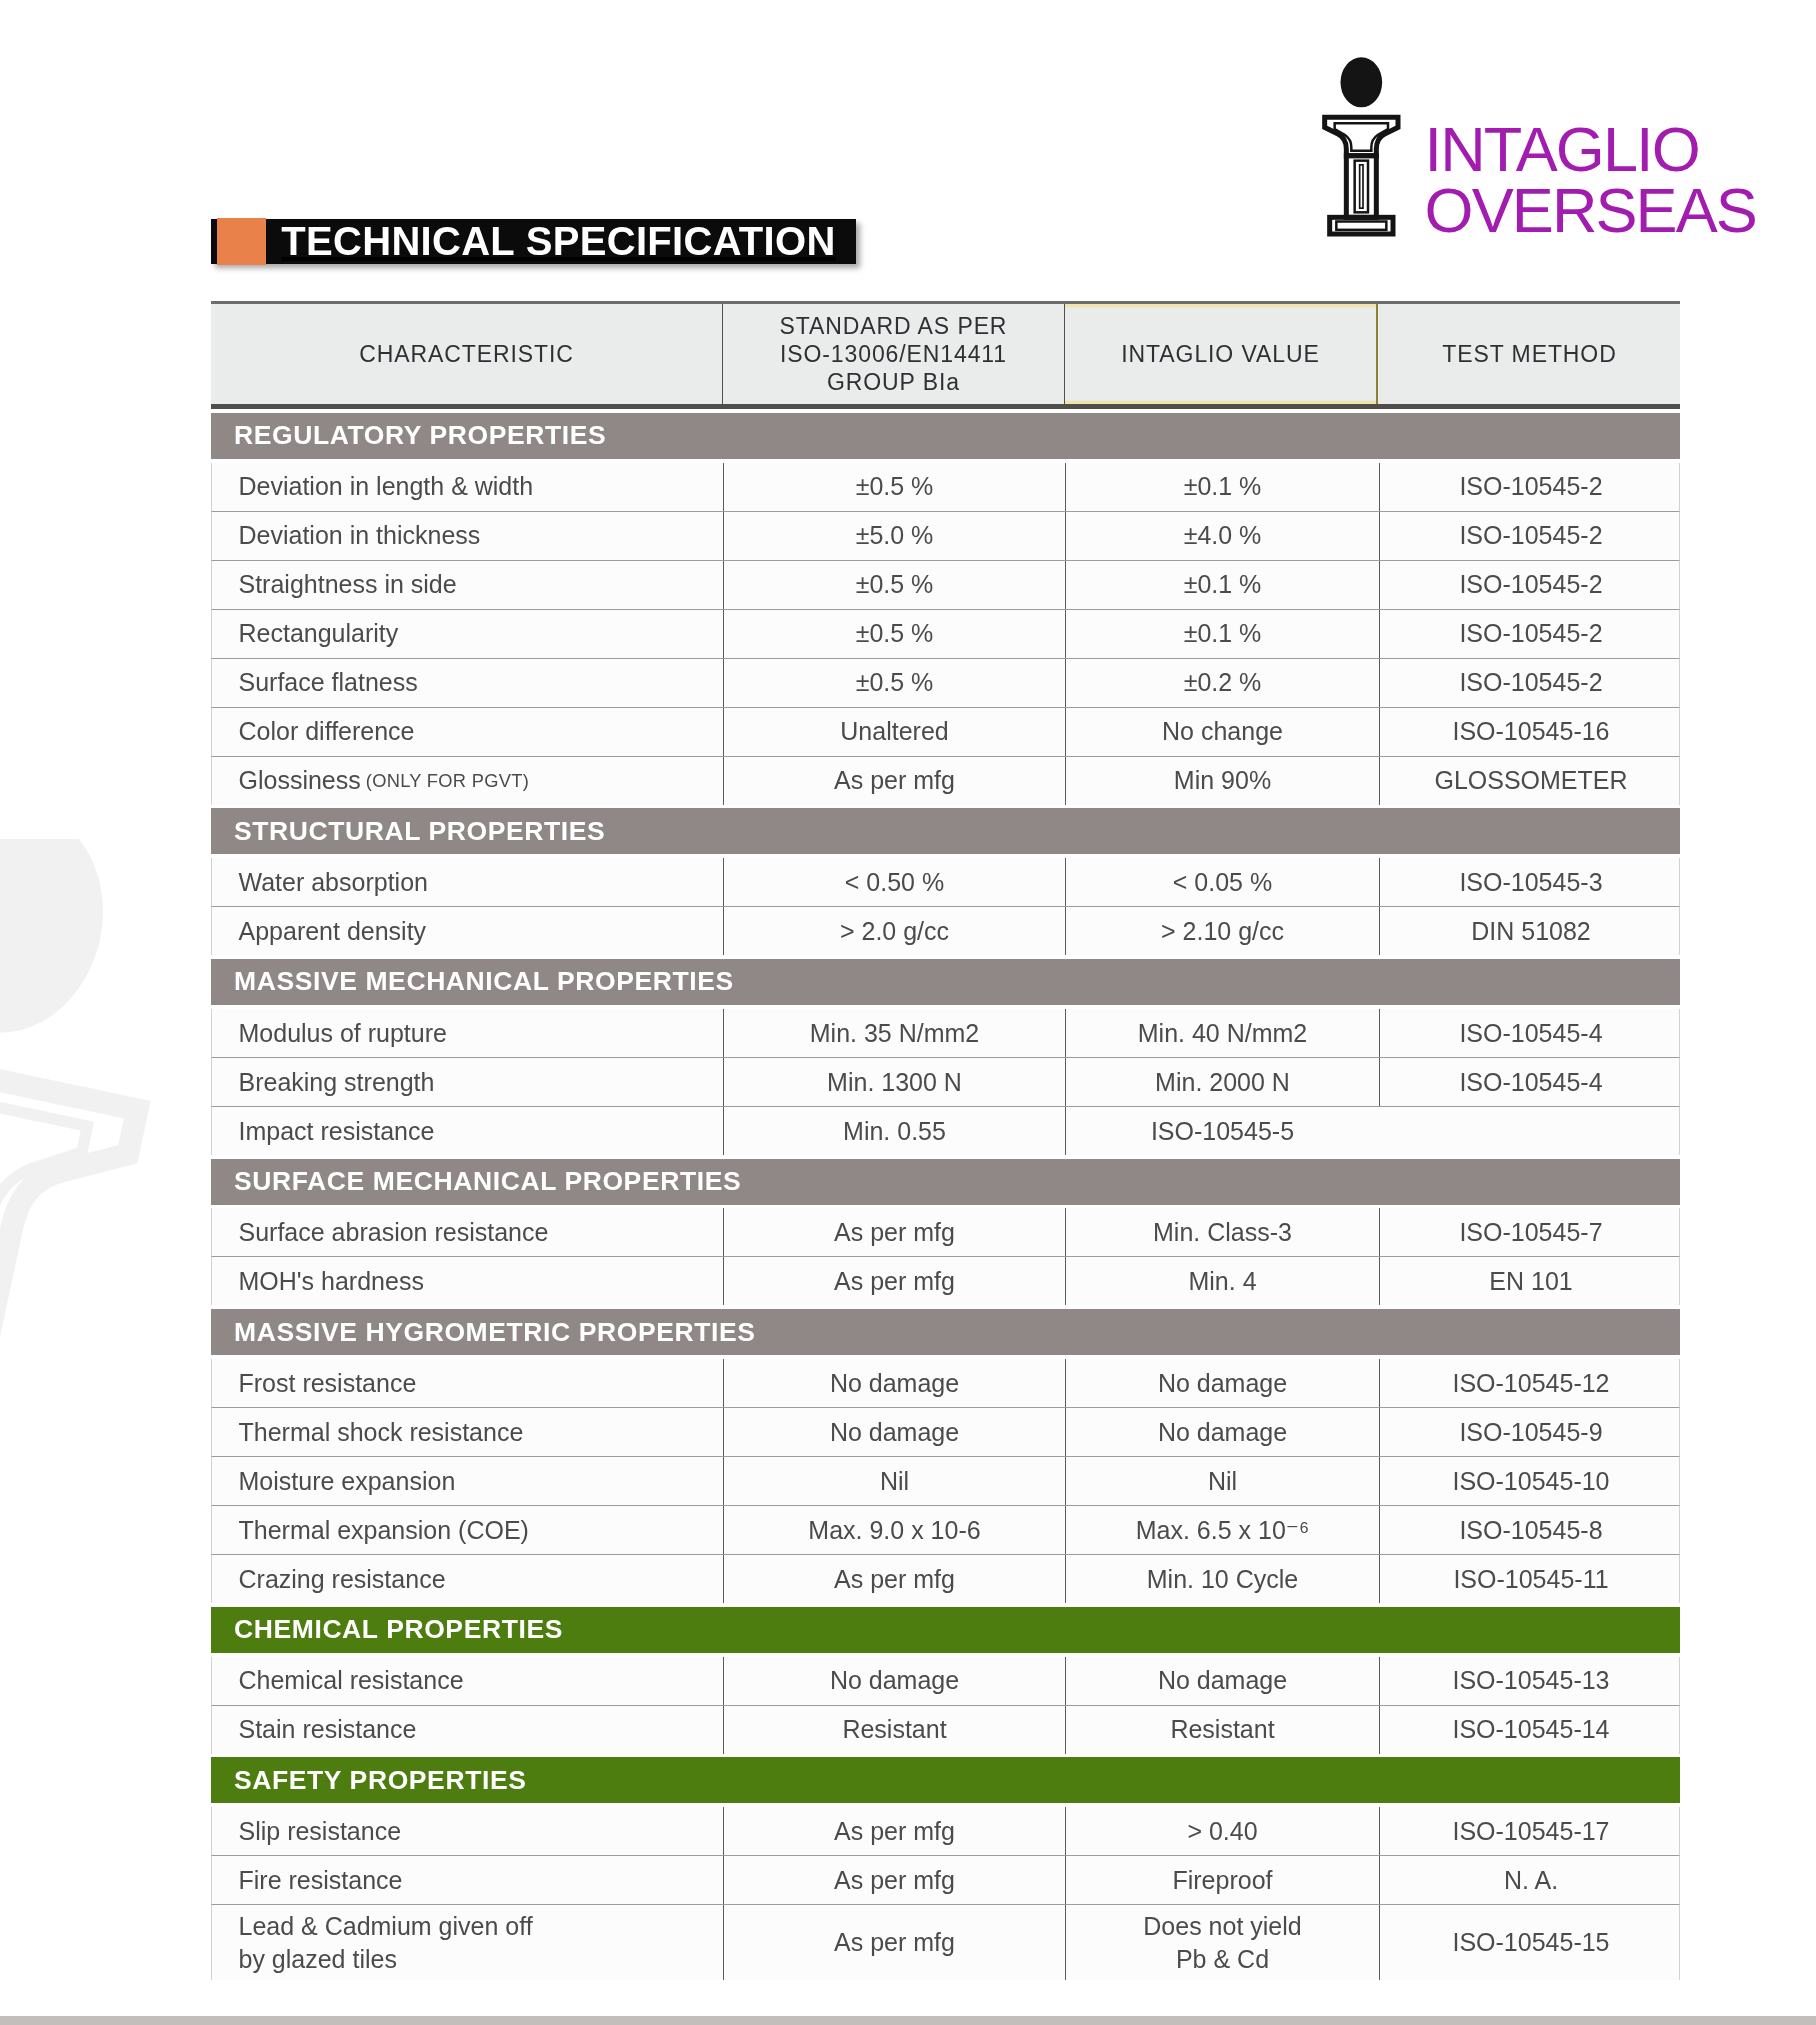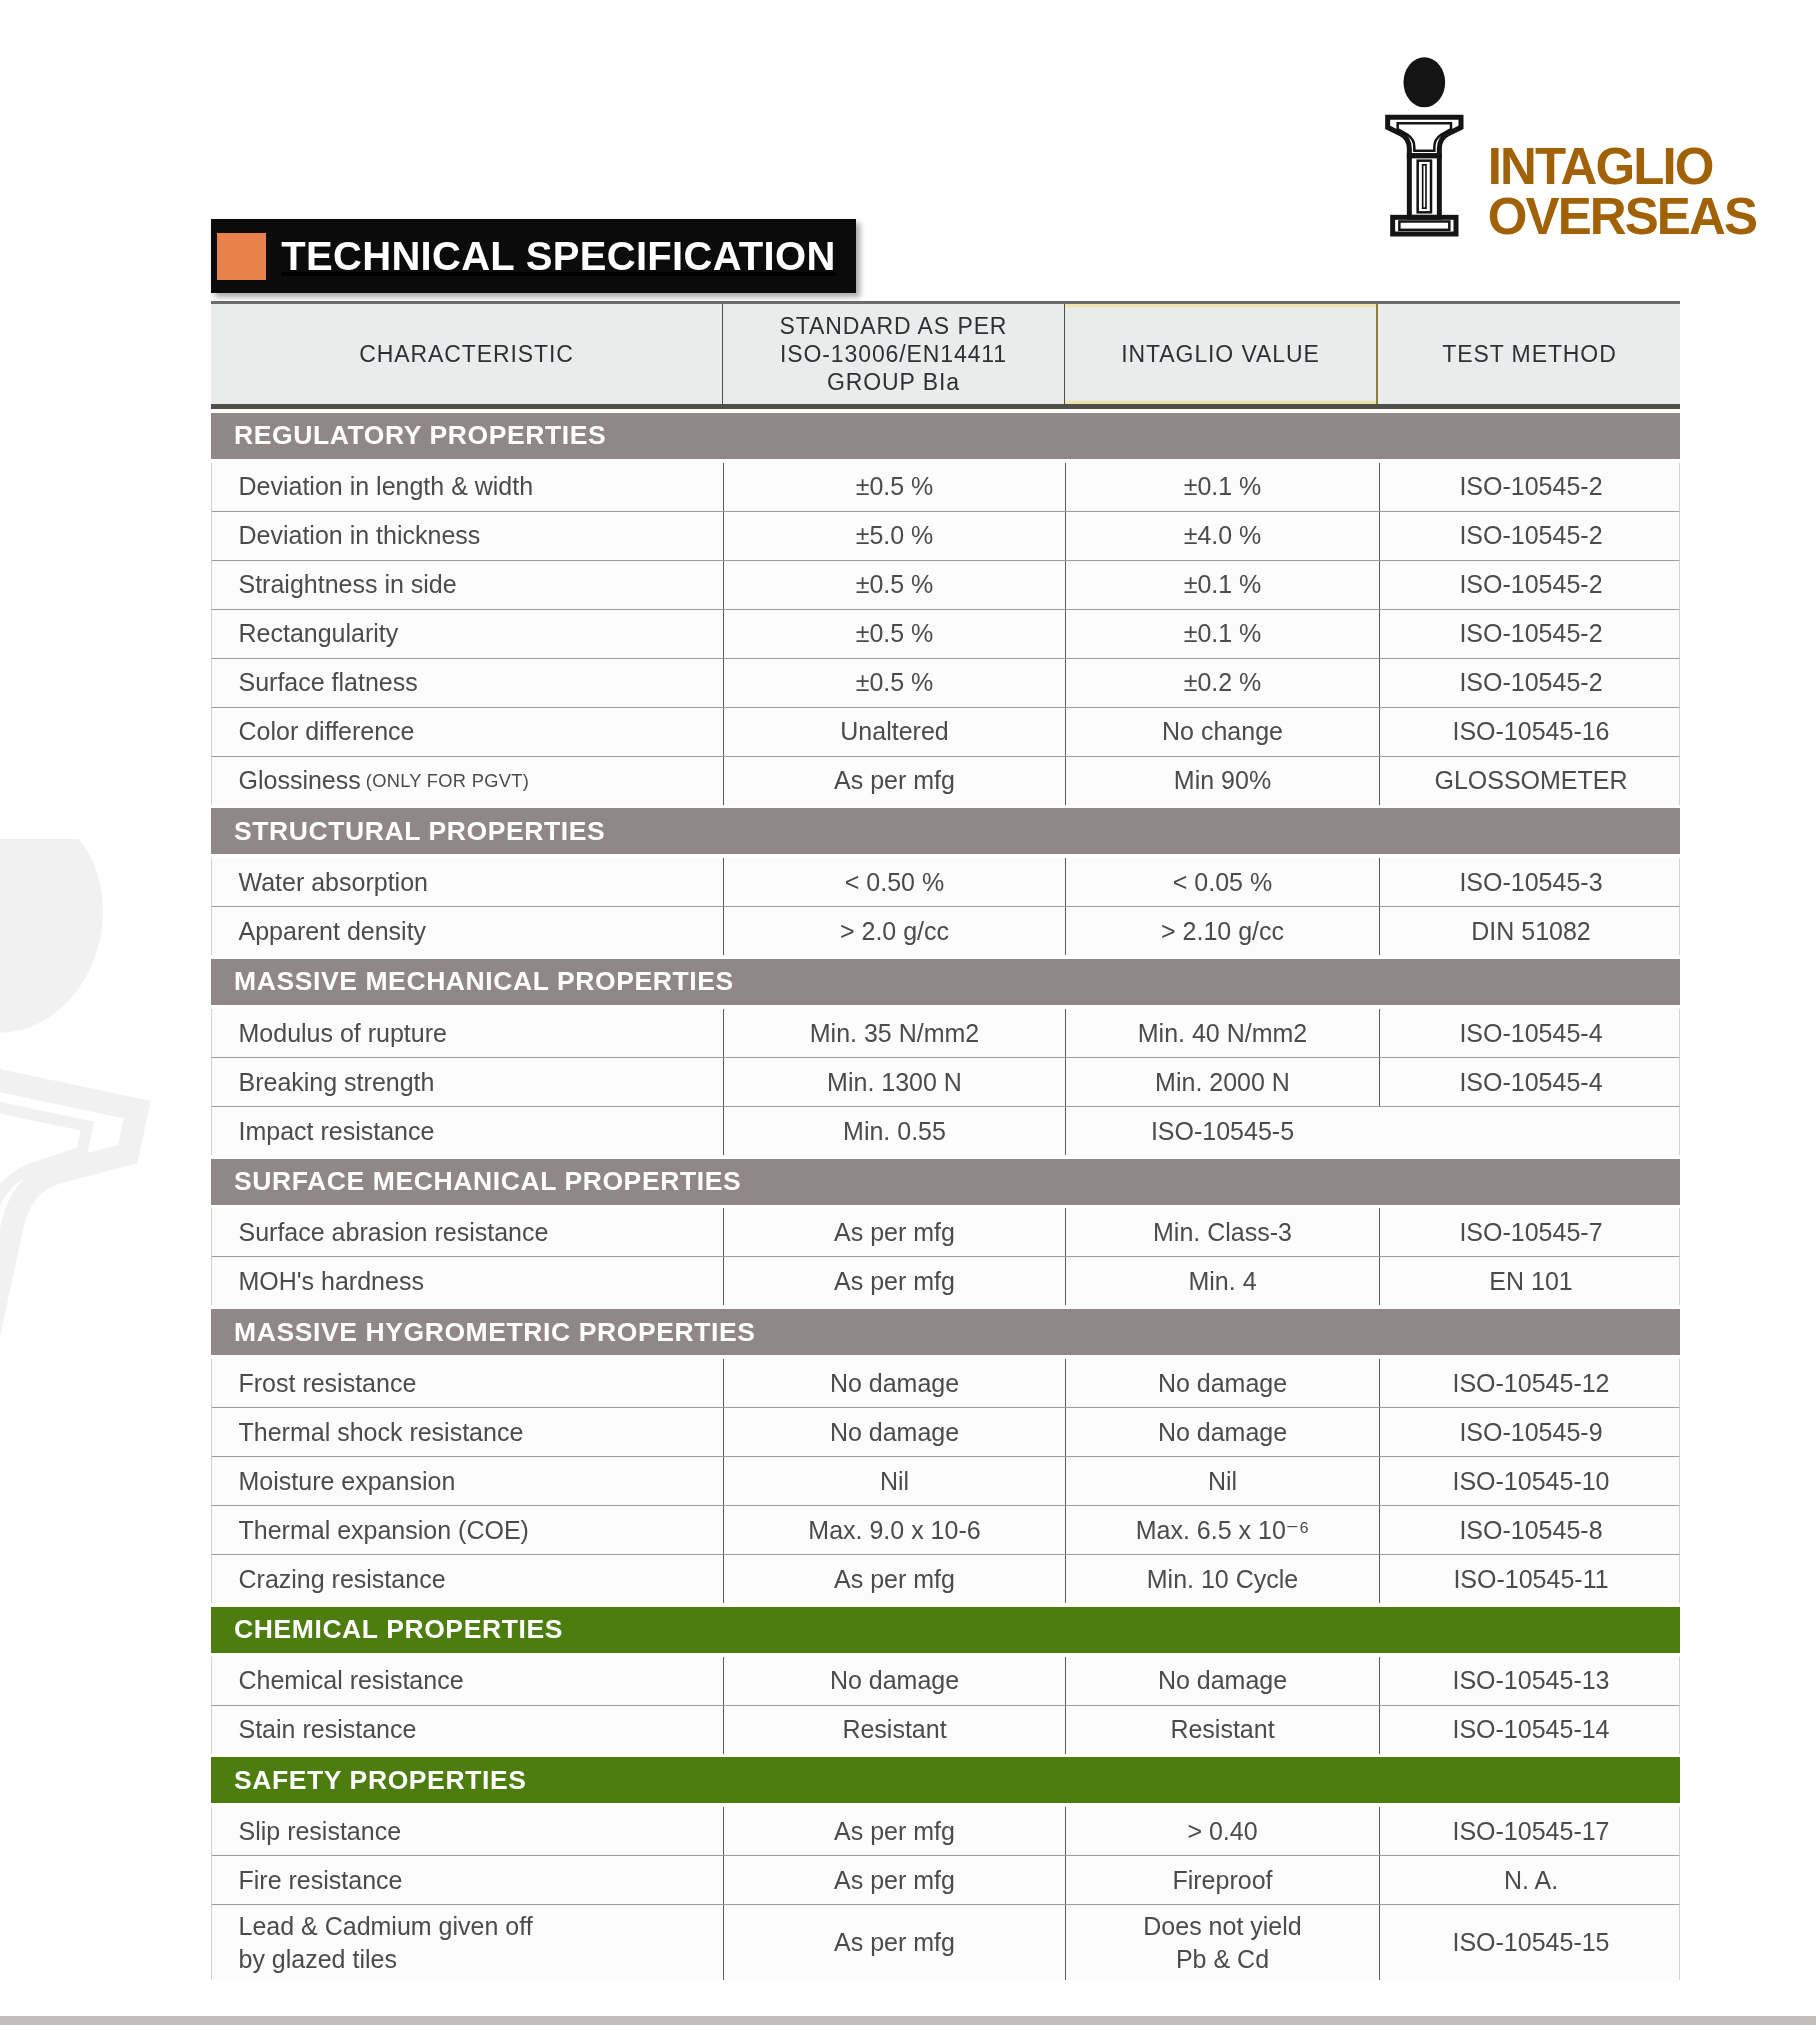--- a/index.html
+++ b/index.html
@@ -5,23 +5,23 @@
   html,body{margin:0;padding:0;}
   body{
     width:1816px;height:2025px;position:relative;overflow:hidden;
     background:#ffffff;
     font-family:"Liberation Sans","DejaVu Sans",sans-serif;
   }
   
   .watermark{position:absolute;left:0;top:839px;pointer-events:none;}
   
   .logo{position:absolute;top:57px;right:60px;display:flex;align-items:flex-end;gap:11.3px;}
-  .logo-text{font-weight:bold;font-size:51px;line-height:.97;letter-spacing:-1.9px;color:#a16207;}
-  
-  .banner{position:absolute;left:211px;top:219px;height:74px;background:#0b0b0b;
+  .logo-text{font-weight:normal;font-size:63px;line-height:.97;letter-spacing:-1.9px;color:#a21caf;}
+  
+  .banner{position:absolute;left:211px;top:219px;height:45px;background:#0b0b0b;
           display:flex;align-items:center;padding-right:20px;
           box-shadow:3.8px 4.4px 5.7px rgba(0,0,0,.35);text-decoration:underline;}
   .banner-square{width:49px;height:47px;margin-left:6.3px;flex:0 0 auto;}
   .banner-title{color:#ffffff;font-weight:bold;font-size:40px;margin-left:15px;letter-spacing:0.3px;white-space:nowrap;}
   
   .spec-table{position:absolute;left:211px;top:301px;width:1469px;}
   .thead{display:grid;grid-template-columns:511px 342px 314px 303px;
          background:#eaebeb;border-top:3.2px solid #6f6b69;border-bottom:5px solid #514d4b;
          margin-bottom:2.5px;}
   .th{min-height:100px;display:flex;flex-direction:column;align-items:center;justify-content:center;

